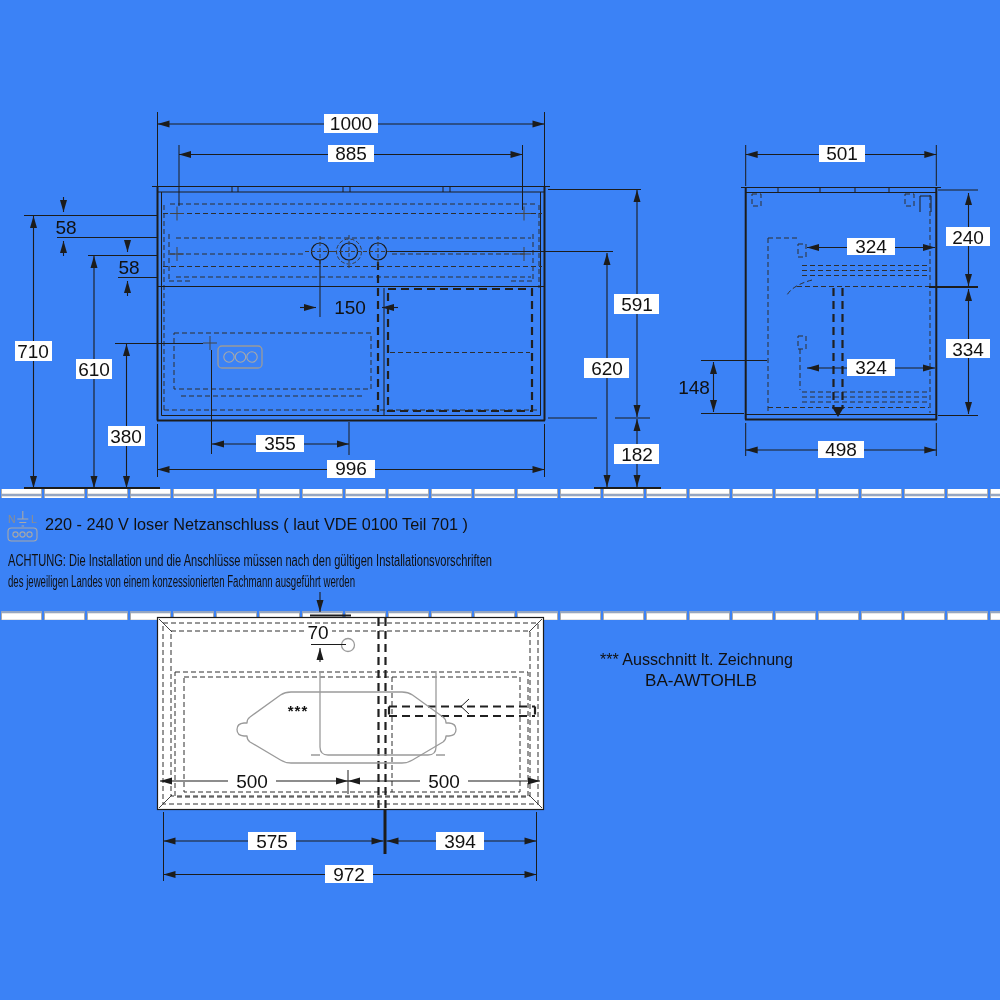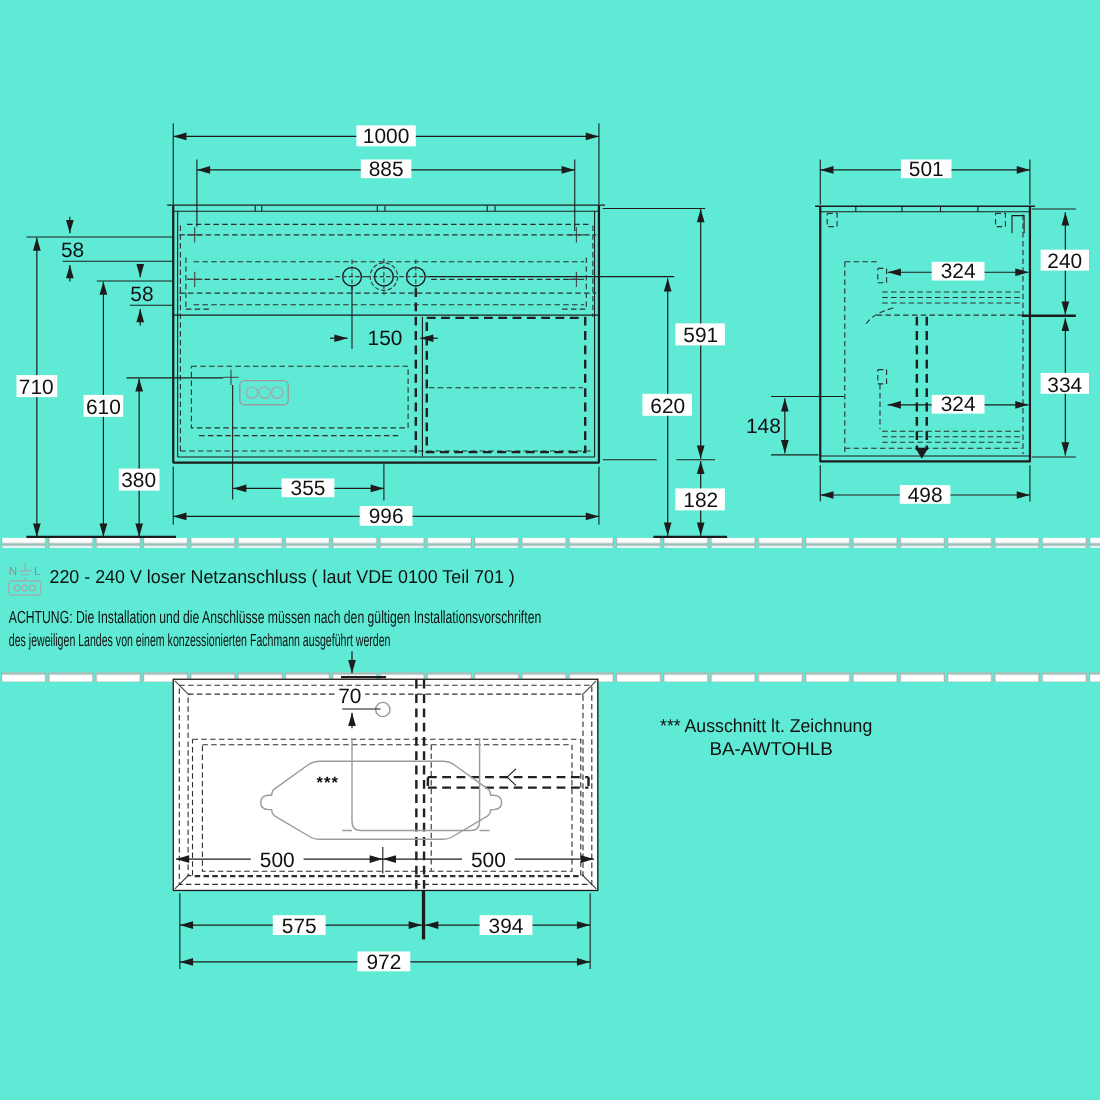--- a/index.html
+++ b/index.html
@@ -1,16 +1,16 @@
 <!DOCTYPE html>
 <html><head>
 <meta charset="utf-8">
 <style>
   html,body{margin:0;padding:0;background:#ffffff;}
-  #stage{position:relative;width:1000px;height:1000px;background:#5eead4;overflow:hidden;
+  #stage{position:relative;width:1000px;height:1000px;background:#3b82f6;overflow:hidden;
          font-family:"Liberation Sans", sans-serif;}
   svg{display:block}
   .ln  {stroke:#1c1c1c;stroke-width:1.2;fill:none;}
   .ln1 {stroke:#1c1c1c;stroke-width:1;fill:none;}
   .ln2 {stroke:#1c1c1c;stroke-width:2;fill:none;}
   .lnh {stroke:#1c1c1c;stroke-width:2.2;fill:none;}
   .dsh {stroke:#2e2e2e;stroke-width:1;fill:none;stroke-dasharray:5 3;}
   .dshc{stroke:#3a3a3a;stroke-width:1;fill:none;stroke-dasharray:4 2;}
   .dshb{stroke:#202020;stroke-width:2.2;fill:none;stroke-dasharray:8 5;}
   .gry {stroke:#9b9b9b;stroke-width:1.3;fill:none;}

